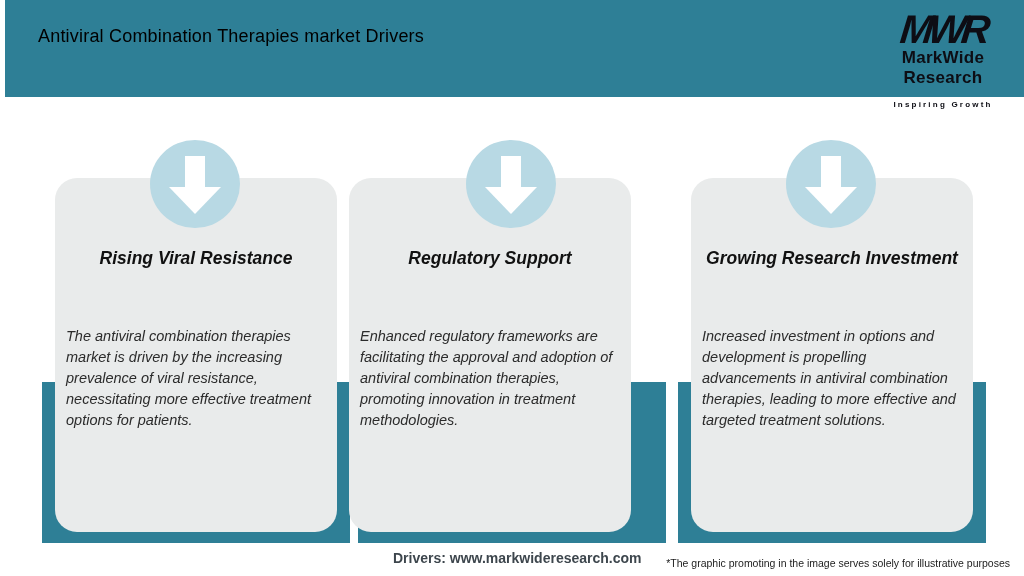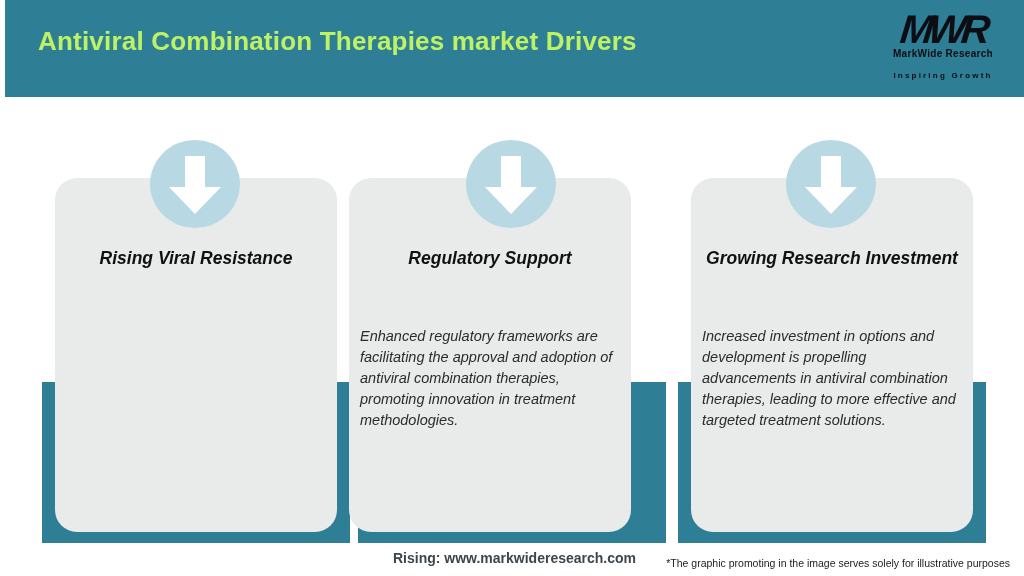--- a/index.html
+++ b/index.html
@@ -10,31 +10,31 @@
     font-family:"Liberation Sans", sans-serif;
   }
 
   
   .header {
     position:absolute; left:5px; right:0; top:0; height:97px;
     background:#2e7f96;
   }
   .header-title {
     position:absolute; left:33px; top:26px;
-    color:#bef264; font-size:26px; font-weight:bold; letter-spacing:0.2px;
+    color:#000000; font-size:18px; font-weight:normal; letter-spacing:0.2px;
   }
   .logo {
     position:absolute; right:16px; top:8px; width:130px; text-align:center;
     color:#0d0d14;
   }
   .logo-monogram {
     font-size:40px; font-weight:bold; font-style:italic;
     letter-spacing:-5px; line-height:42px; transform:skewX(-6deg);
   }
-  .logo-name { font-size:10px; font-weight:bold; letter-spacing:0.3px; margin-top:-2px; }
+  .logo-name { font-size:17px; font-weight:bold; letter-spacing:0.3px; margin-top:-2px; }
   .logo-tagline { font-size:8px; font-weight:bold; letter-spacing:2.2px; margin-top:12px; }
 
   
   .band {
     position:absolute; top:382px; height:161px; width:308px;
     background:#2e7f96;
   }
   .band-1 { left:42px; }
   .band-2 { left:358px; }
   .band-3 { left:678px; }
@@ -97,20 +97,21 @@
       <div class="logo-tagline">Inspiring Growth</div>
     </div>
   </div>
 
   <div class="band band-1"></div>
   <div class="band band-2"></div>
   <div class="band band-3"></div>
 
   <div class="card card-1">
     <div class="card-title">Rising Viral Resistance</div>
+    <div class="card-desc">The antiviral combination therapies market is driven by the increasing prevalence of viral resistance, necessitating more effective treatment options for patients.</div>
   </div>
 
   <div class="card card-2">
     <div class="card-title">Regulatory Support</div>
     <div class="card-desc">Enhanced regulatory frameworks are facilitating the approval and adoption of antiviral combination therapies, promoting innovation in treatment methodologies.</div>
   </div>
 
   <div class="card card-3">
     <div class="card-title">Growing Research Investment</div>
     <div class="card-desc">Increased investment in options and development is propelling advancements in antiviral combination therapies, leading to more effective and targeted treatment solutions.</div>
@@ -128,16 +129,16 @@
       <div class="arrow-head"></div>
     </div>
   </div>
   <div class="circle circle-3">
     <div class="arrow">
       <div class="arrow-stem"></div>
       <div class="arrow-head"></div>
     </div>
   </div>
 
-  <div class="source">Rising: www.markwideresearch.com</div>
+  <div class="source">Drivers: www.markwideresearch.com</div>
   <div class="disclaimer">*The graphic promoting in the image serves solely for illustrative purposes</div>
 
 </div>
 
 </body></html>

